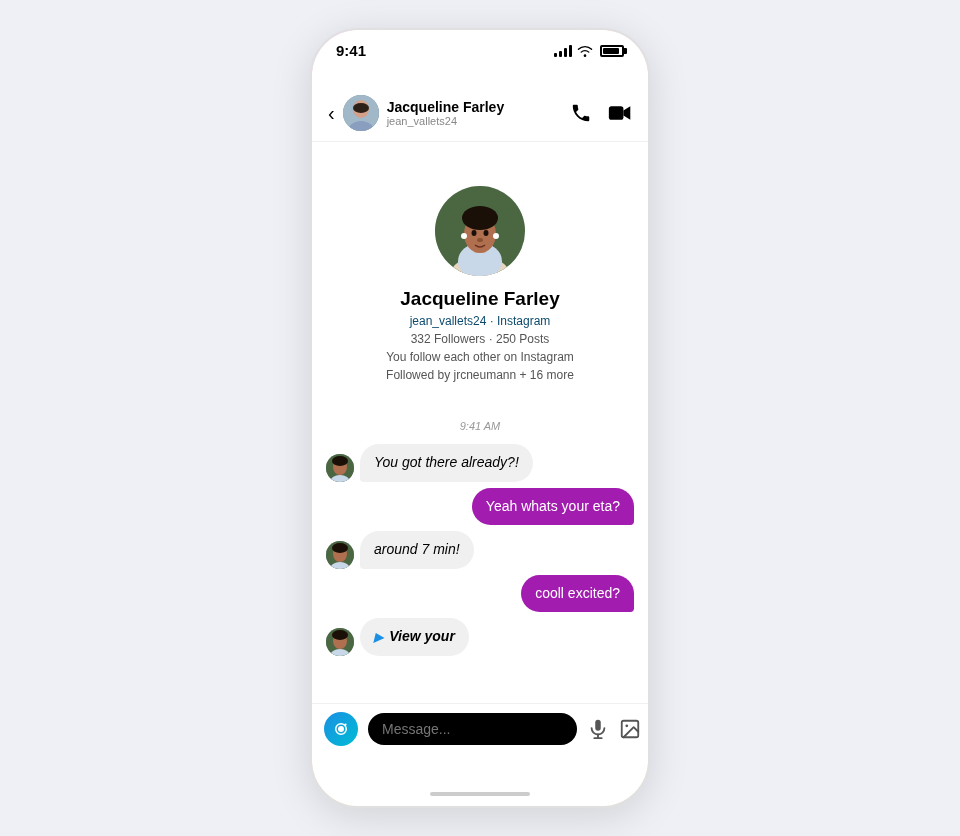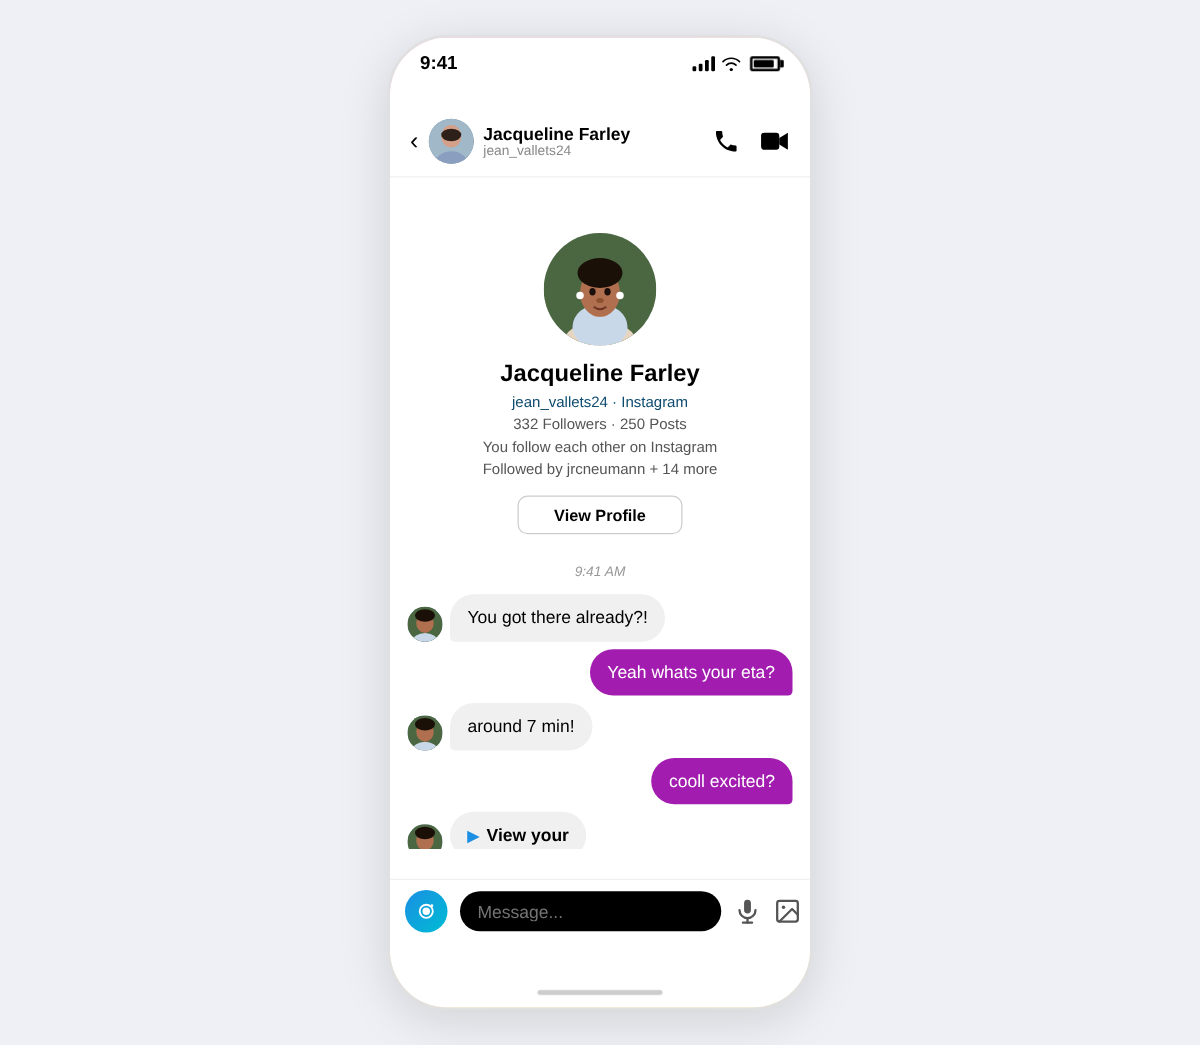--- a/index.html
+++ b/index.html
@@ -250,20 +250,21 @@
     }
 
     .msg-row {
       display: flex;
       align-items: flex-end;
       gap: 6px;
     }
 
     .msg-row.received {
       justify-content: flex-start;
+      font-style: italic;
     }
 
     .msg-row.sent {
       justify-content: flex-end;
     }
 
     .msg-avatar-small {
       width: 28px;
       height: 28px;
       border-radius: 50%;
@@ -445,22 +446,21 @@
 
             <ellipse cx="45" cy="54" rx="3" ry="2" fill="#8a5030"></ellipse>
 
             <path d="M40 59 Q45 63 50 59" stroke="#6a3020" stroke-width="1.5" fill="none"></path>
           </svg>
         </div>
         <div class="profile-name">Jacqueline Farley</div>
         <div class="profile-meta">jean_vallets24 · Instagram</div>
         <div class="profile-stats">332 Followers · 250 Posts</div>
         <div class="profile-follow-info">You follow each other on Instagram</div>
-        <div class="profile-followed-by">Followed by jrcneumann + 14 more</div>
-        <button class="view-profile-btn">View Profile</button>
+        <div class="profile-followed-by">Followed by jrcneumann + 16 more</div>
       </div>
 
       <div class="timestamp-center">9:41 AM</div>
 
       <div class="messages-area">
 
         <div class="msg-row received">
           <div class="msg-avatar-small">
             <svg viewBox="0 0 28 28" xmlns="http://www.w3.org/2000/svg">
               <rect width="28" height="28" fill="#4a6741"></rect>

